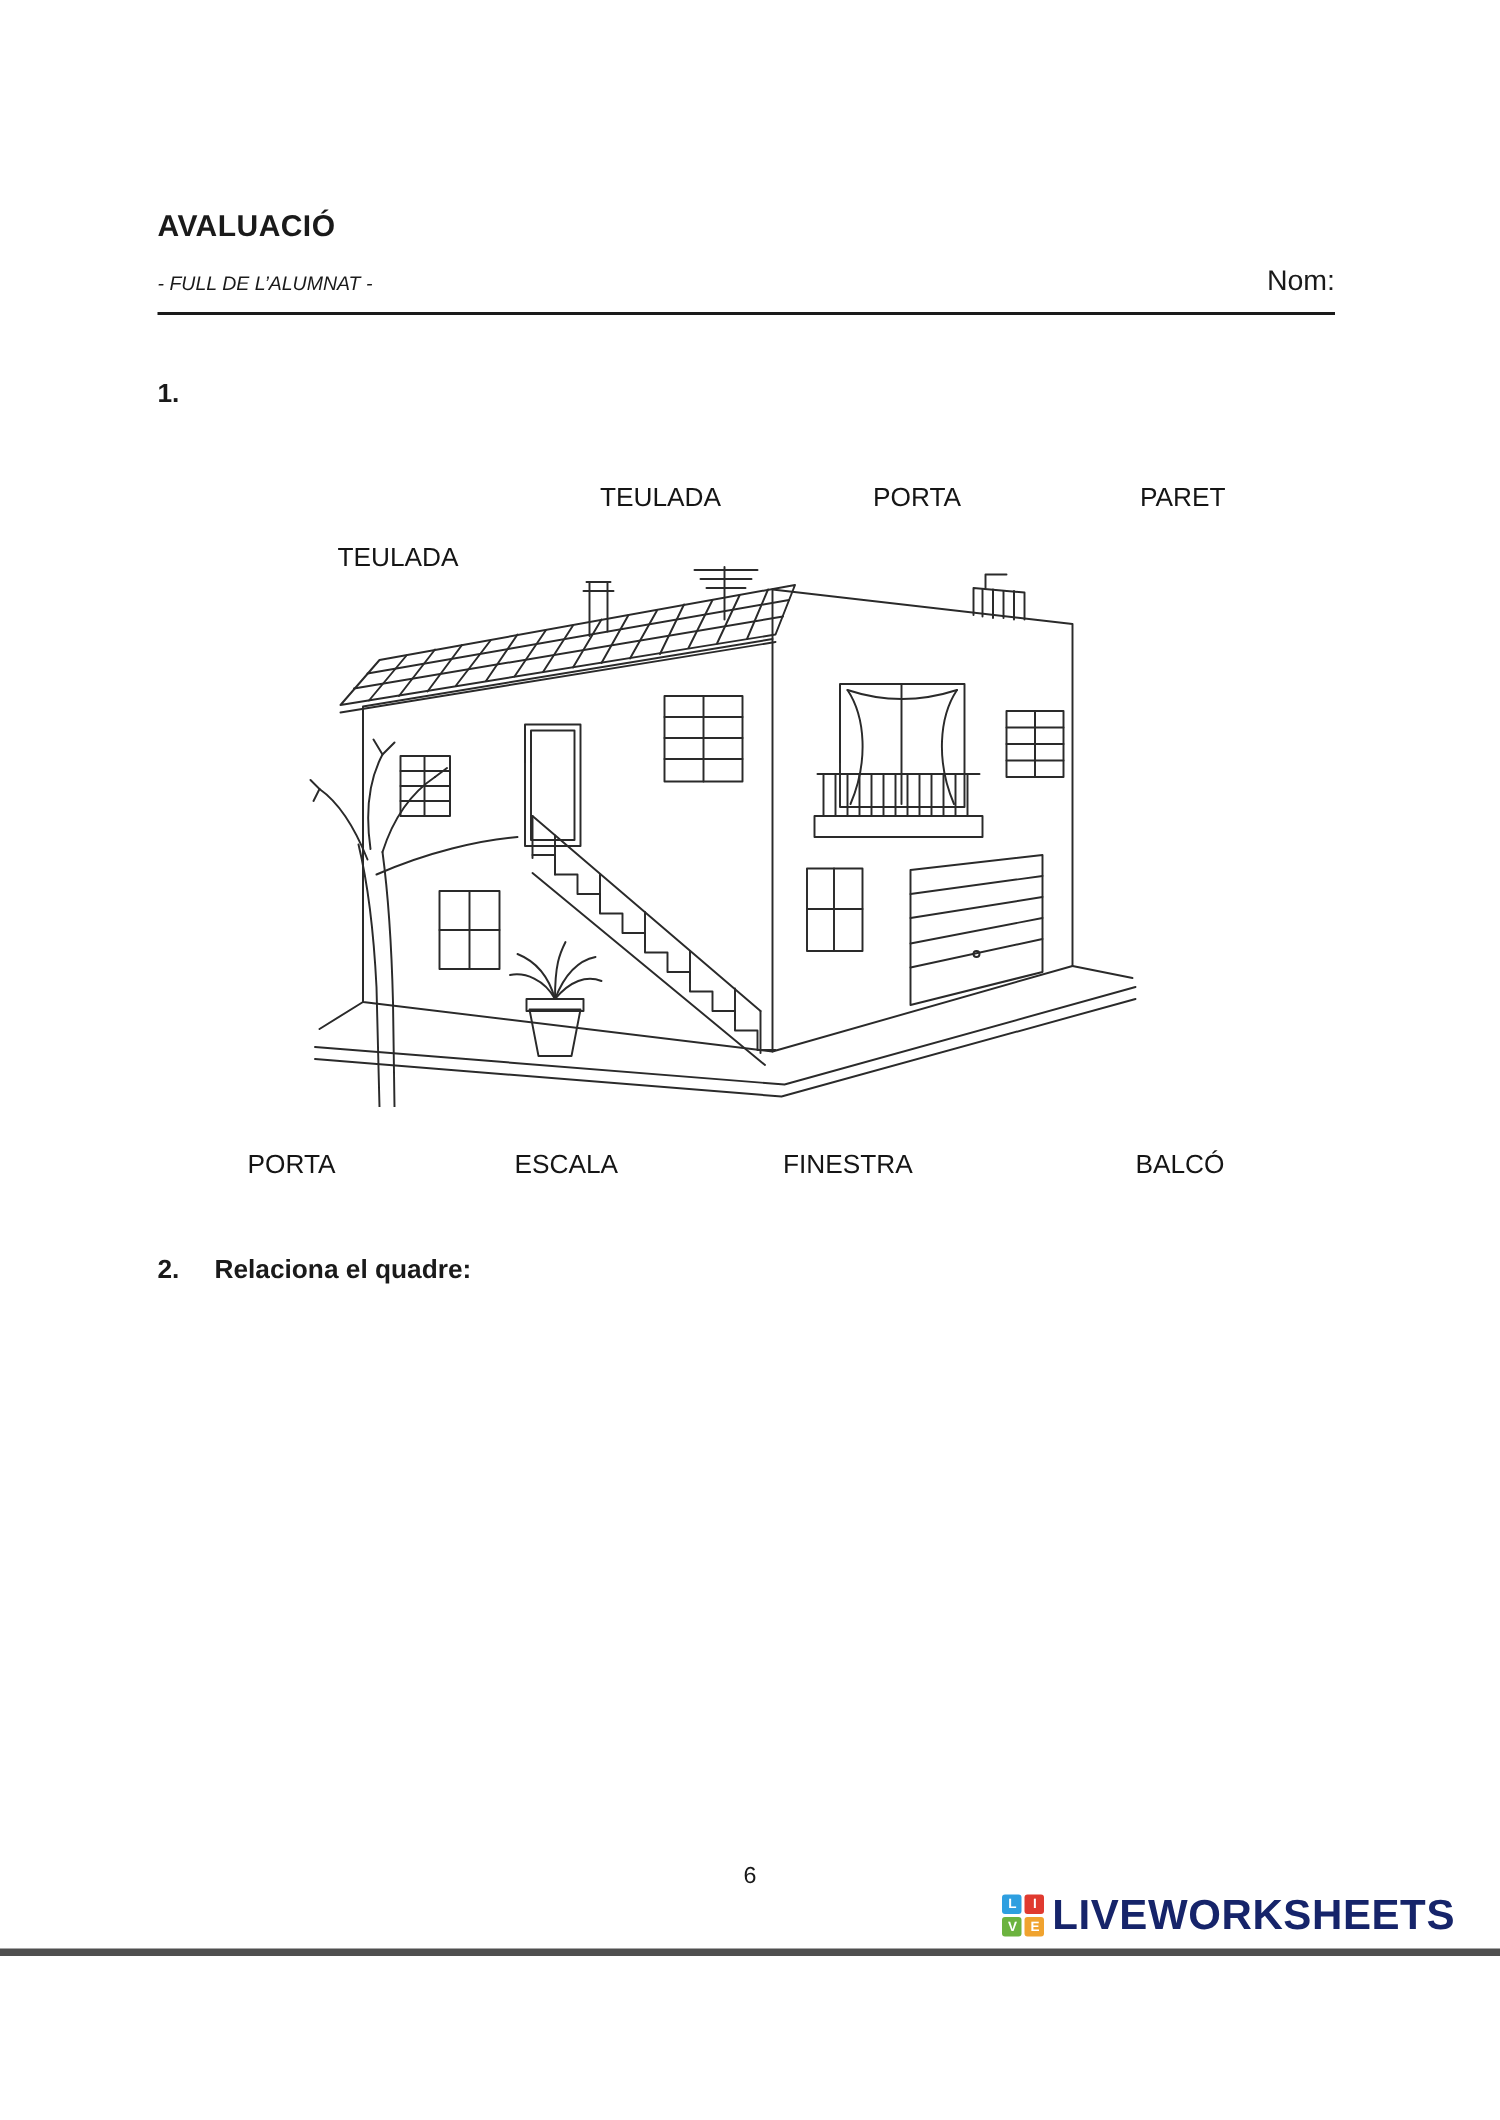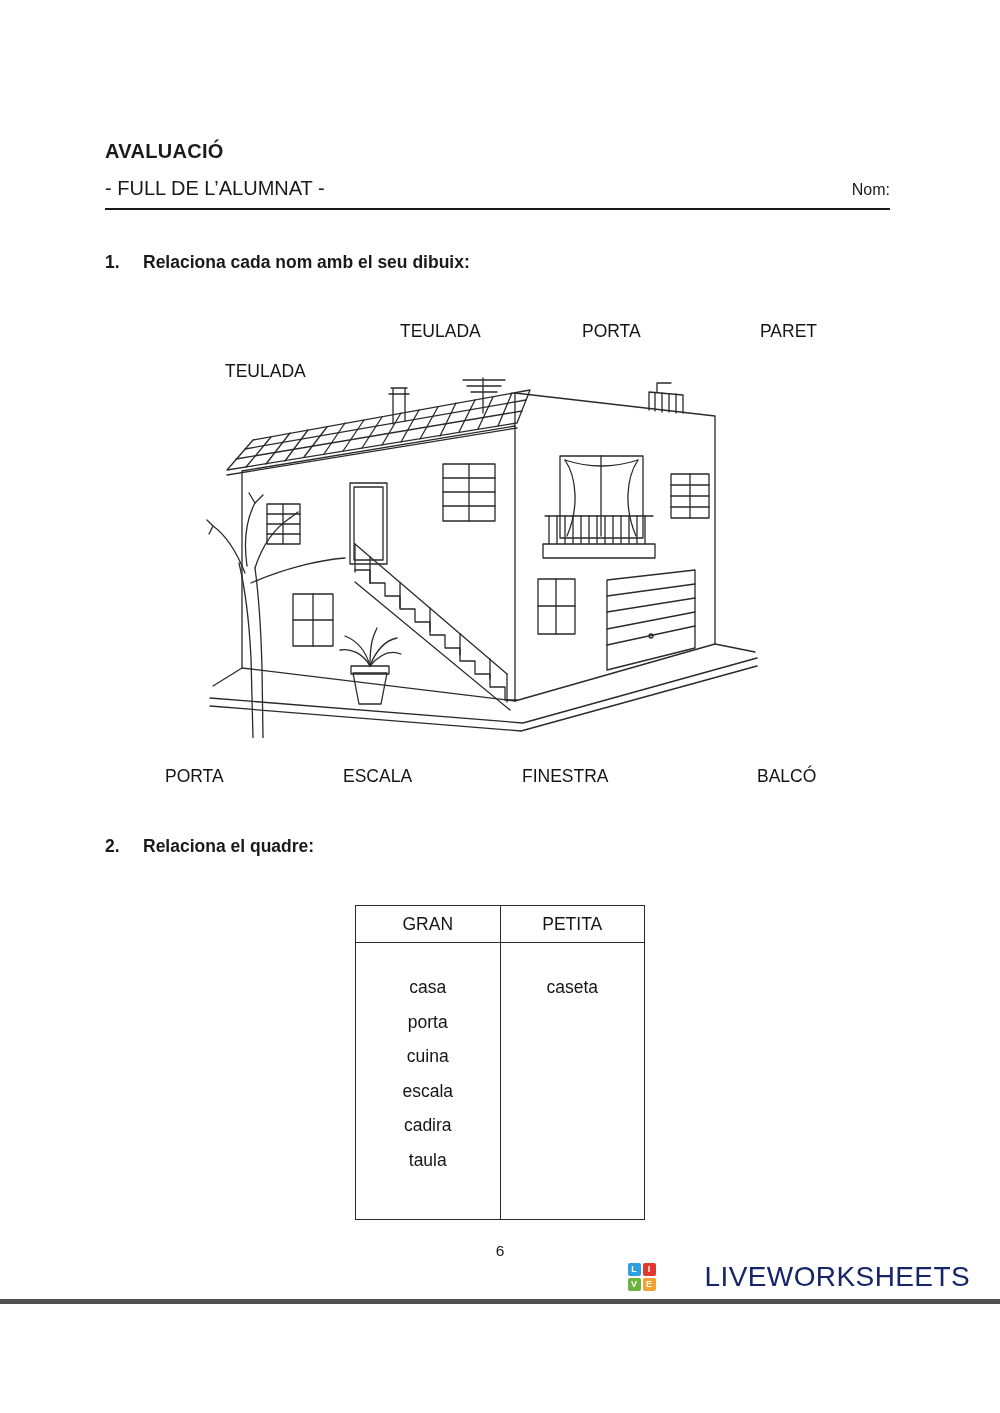--- a/index.html
+++ b/index.html
@@ -2,22 +2,22 @@
 <html><head>
 <meta charset="utf-8">
 <style>
   * { margin:0; padding:0; box-sizing:border-box; }
   html,body { background:#ffffff; }
   body { font-family:"Liberation Sans", sans-serif; color:#1a1a1a; }
   .sheet { position:relative; width:1000px; height:1304px; background:#ffffff; overflow:hidden; }
 
   .doc-title { position:absolute; left:105px; top:140px; font-size:20px; font-weight:bold; letter-spacing:0.3px; }
   .subtitle-row { position:absolute; left:105px; top:177px; width:785px; display:flex; justify-content:space-between; align-items:baseline; }
-  .subtitle { font-size:20px; }
-  .name-label { font-size:16px; }
+  .subtitle { font-size:13px; font-style:italic; }
+  .name-label { font-size:19px; }
   .head-rule { position:absolute; left:105px; top:208px; width:785px; border-top:2px solid #1a1a1a; }
 
   .exercise-heading { position:absolute; left:105px; display:flex; font-size:17.5px; font-weight:bold; }
   .exercise-heading .num { width:38px; }
   .heading-1 { top:252px; }
   .heading-2 { top:836px; }
 
   .word { position:absolute; font-size:17.5px; color:#151515; white-space:nowrap; }
   .words-top .word { top:321px; }
   .words-bottom .word { top:766px; }
@@ -36,40 +36,39 @@
 
   .page-number { position:absolute; left:0; top:1242px; width:1000px; text-align:center; font-size:15.5px; }
 
   .footer-logo { position:absolute; right:30px; bottom:11px; display:flex; align-items:center; gap:5px; }
   .logo-grid { width:28px; height:28px; display:grid; grid-template-columns:1fr 1fr; grid-template-rows:1fr 1fr; gap:2px; }
   .logo-sq { display:flex; align-items:center; justify-content:center; color:#ffffff; font-size:9px; font-weight:bold; border-radius:2px; line-height:1; }
   .sq-0 { background:#2e9fe0; }
   .sq-1 { background:#e03a2f; }
   .sq-2 { background:#6cb33f; }
   .sq-3 { background:#f0a32f; }
-  .brand-text { font-size:28px; font-weight:normal; color:#16246a; letter-spacing:0.4px;margin-left:44px; }
+  .brand-text { font-size:28px; font-weight:bold; color:#16246a; letter-spacing:0.4px; }
 
   .bottom-bar { position:absolute; left:0; bottom:0; width:100%; height:5px; background:#4f4f4f; }
 </style>
 </head>
 <body>
 
 <div class="sheet">
 
   <div class="doc-title">AVALUACIÓ</div>
 
   <div class="subtitle-row">
     <span class="subtitle">- FULL DE L’ALUMNAT -</span>
     <span class="name-label">Nom:</span>
   </div>
   <div class="head-rule"></div>
 
   <div class="exercise-heading heading-1">
     <span class="num">1.</span>
-    <span>Relaciona cada nom amb el seu dibuix:</span>
   </div>
 
   <div class="words-top">
     <span class="word" style="left:225px;margin-top:40px;">TEULADA</span>
     <span class="word" style="left:400px;">TEULADA</span>
     <span class="word" style="left:582px;">PORTA</span>
     <span class="word" style="left:760px;">PARET</span>
   </div>
 
   <div class="house-wrap">
@@ -211,39 +210,20 @@
     <span class="word" style="left:343px;">ESCALA</span>
     <span class="word" style="left:522px;">FINESTRA</span>
     <span class="word" style="left:757px;">BALCÓ</span>
   </div>
 
   <div class="exercise-heading heading-2">
     <span class="num">2.</span>
     <span>Relaciona el quadre:</span>
   </div>
 
-  <div class="vocab-table">
-    <div class="vt-header">
-      <div class="vt-th first">GRAN</div>
-      <div class="vt-th">PETITA</div>
-    </div>
-    <div class="vt-body">
-      <div class="vt-col gran">
-        <div class="vt-item">casa</div>
-        <div class="vt-item">porta</div>
-        <div class="vt-item">cuina</div>
-        <div class="vt-item">escala</div>
-        <div class="vt-item">cadira</div>
-        <div class="vt-item">taula</div>
-      </div>
-      <div class="vt-col">
-        <div class="vt-item">caseta</div>
-      </div>
-    </div>
-  </div>
 
   <div class="page-number">6</div>
 
   <div class="footer-logo">
     <div class="logo-grid">
       <div class="logo-sq sq-0">L</div>
       <div class="logo-sq sq-1">I</div>
       <div class="logo-sq sq-2">V</div>
       <div class="logo-sq sq-3">E</div>
     </div>

